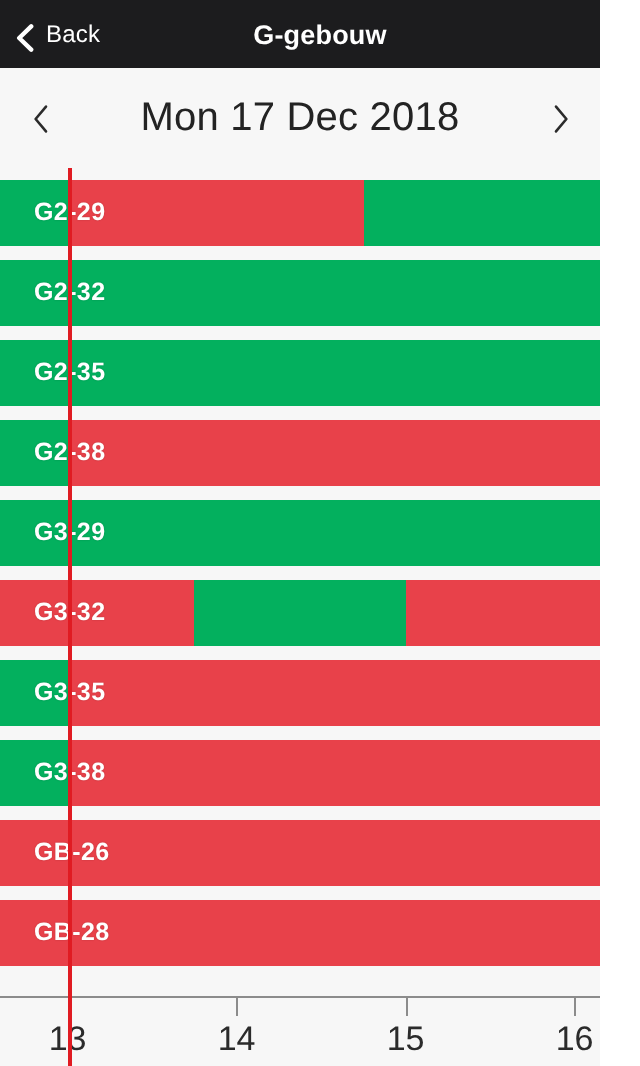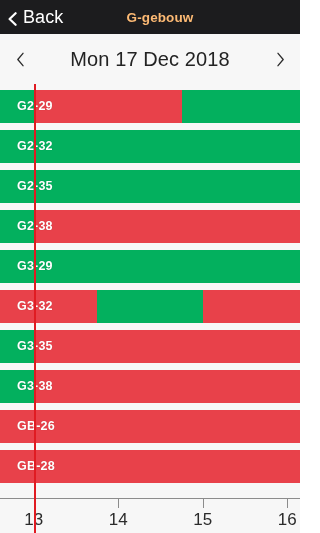--- a/index.html
+++ b/index.html
@@ -35,29 +35,29 @@
   }
   .back-chevron {
     display: inline-block;
     width: 11px;
     height: 11px;
     position: relative;
   }
   .back-chevron svg { display: block; }
   .back-label {
     color: #ffffff;
-    font-size: 18px;
+    font-size: 12px;
     letter-spacing: 0.1px;
   }
   .nav-title {
     position: absolute;
     left: 0;
     width: 320px;
     text-align: center;
-    color: #fdba74;
+    color: #ffffff;
     font-size: 13.5px;
     font-weight: bold;
     letter-spacing: 0.1px;
     pointer-events: none;
   }
 
   
   .datebar {
     position: absolute;
     left: 0; top: 34px;

